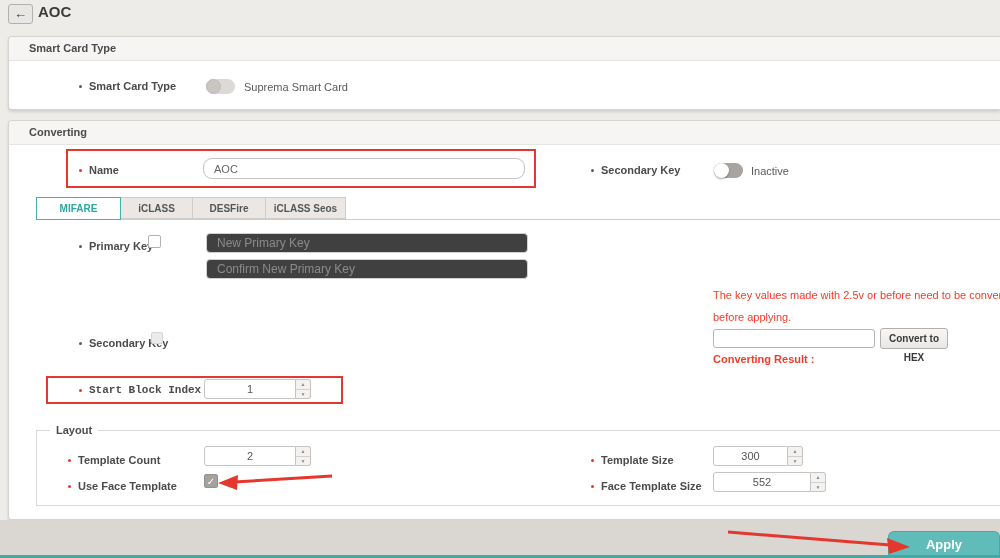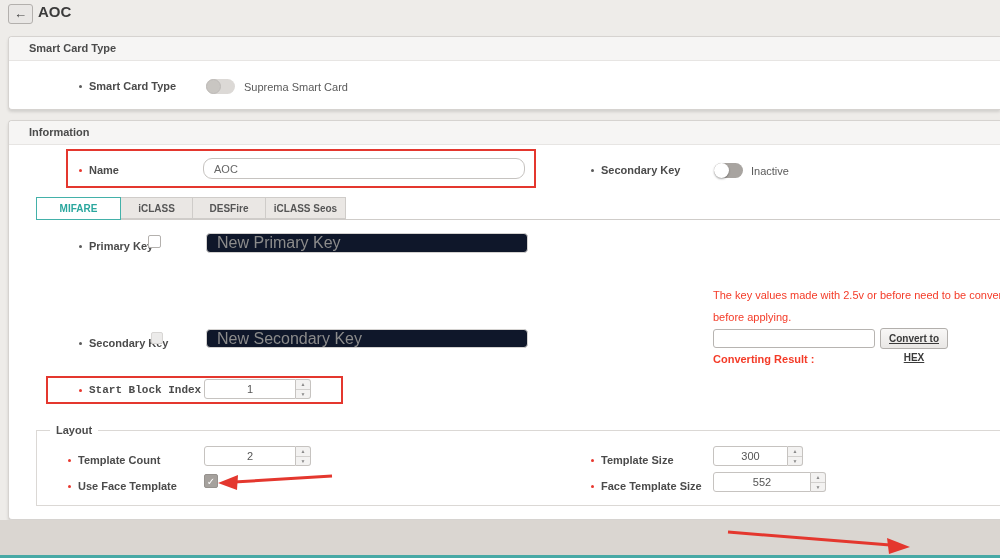--- a/index.html
+++ b/index.html
@@ -30,21 +30,21 @@
   .toggle { width:29px; height:15px; border-radius:8px; cursor:pointer; }
   .toggle .knob { position:absolute; left:0; top:0; width:15px; height:15px; border-radius:50%; }
   .toggle-light { background:#dcd9d6; }
   .toggle-light .knob { background:#c9c6c2; border:1px solid #bebbb8; }
   .toggle-dark { background:#a8a4a0; }
   .toggle-dark .knob { background:#fff; box-shadow:0 1px 2px rgba(0,0,0,0.35); }
 
   
   .input { border:1px solid #c6c3c0; background:#fff; border-radius:9px; font-size:11px; color:#666;
            padding:0 10px; font-family:"Liberation Sans", sans-serif; }
-  .input-disabled { border:1px solid #d4d2d0; background:#0f172a; border-radius:4px; font-size:16px;
+  .input-disabled { border:1px solid #d4d2d0; background:#404040; border-radius:4px; font-size:12px;
                     color:#8b8b8b; padding:0 10px; font-family:"Liberation Sans", sans-serif; }
   .input-disabled::placeholder { color:#8b8b8b; opacity:1; }
   .input-plain { border:1px solid #b7b4b1; background:#fff; border-radius:3px; font-size:11px; color:#555;
                  padding:0 6px; font-family:"Liberation Sans", sans-serif; }
 
   
   .chk { width:13px; height:13px; border-radius:2px; cursor:pointer; }
   .chk-empty { background:#fff; border:1px solid #b4b1ae; }
   .chk-dim { background:#ecebea; border:1px solid #d8d6d4; }
   .chk-checked { width:14px; height:14px; background:#a5a19d; border:1px solid #96928e;
@@ -102,21 +102,21 @@
     <div class="card-head">Smart Card Type</div>
     <div class="abs dot dot-dark" style="left:70px; top:48px;"></div>
     <div class="abs lbl" style="left:80px; top:43px;">Smart Card Type</div>
     <div class="abs toggle toggle-light" style="left:197px; top:42px;">
       <span class="knob"></span>
     </div>
     <div class="abs txt" style="left:235px; top:44px;">Suprema Smart Card</div>
   </div>
 
   <div class="abs card" style="left:8px; top:120px; width:992px; height:400px;">
-    <div class="card-head">Information</div>
+    <div class="card-head">Converting</div>
 
     <div class="abs dot dot-red" style="left:70px; top:48px;"></div>
     <div class="abs lbl" style="left:80px; top:43px;">Name</div>
     <input class="abs input" style="left: 194px; top: 37px; width: 322px; height: 21px;" value="AOC">
 
     <div class="abs dot dot-dark" style="left:582px; top:48px;"></div>
     <div class="abs lbl" style="left:592px; top:43px;">Secondary Key</div>
     <div class="abs toggle toggle-dark" style="left:705px; top:42px;">
       <span class="knob"></span>
     </div>
@@ -127,31 +127,31 @@
       <div class="tab tab-active" style="width:85px;">MIFARE</div>
       <div class="tab" style="width:72px;">iCLASS</div>
       <div class="tab" style="width:73px;">DESFire</div>
       <div class="tab" style="width:80px;">iCLASS Seos</div>
     </div>
 
     <div class="abs dot dot-dark" style="left:70px; top:124px;"></div>
     <div class="abs lbl" style="left:80px; top:119px;">Primary Key</div>
     <div class="abs chk chk-empty" style="left:139px; top:114px;"></div>
     <input class="abs input-disabled" style="left: 197px; top: 112px; width: 322px; height: 20px;" disabled="" placeholder="New Primary Key">
+    <input class="abs input-disabled" style="left: 197px; top: 138px; width: 322px; height: 20px;" disabled="" placeholder="Confirm New Primary Key">
 
     <div class="abs note" style="left:704px; top:168px;">The key values made with 2.5v or before need to be converted to HEX through t</div>
     <div class="abs note" style="left:704px; top:190px;">before applying.</div>
 
     <div class="abs dot dot-dark" style="left:70px; top:221px;"></div>
     <div class="abs lbl" style="left:80px; top:216px;">Secondary Key</div>
     <div class="abs chk chk-dim" style="left:142px; top:211px; width:12px; height:12px;"></div>
-    <input class="abs input-disabled" style="left: 197px; top: 208px; width: 322px; height: 19px;" disabled="" placeholder="New Secondary Key">
 
     <input class="abs input-plain" style="left: 704px; top: 208px; width: 162px; height: 19px;" value="">
-    <div class="abs hex-btn" style="left:871px; top:207px; width:68px;text-decoration:underline;">Convert to HEX</div>
+    <div class="abs hex-btn" style="left:871px; top:207px; width:68px;">Convert to HEX</div>
     <div class="abs note-bold" style="left:704px; top:232px;">Converting Result :</div>
 
     <div class="abs dot dot-red" style="left:70px; top:268px;"></div>
     <div class="abs lbl" style="left:80px; top:263px;font-family:Liberation Mono, monospace;">Start Block Index</div>
     <div class="abs spinner" style="left:195px; top:258px;">
       <div class="spin-val" style="width:92px;">1</div>
       <div class="spin-btns">
         <div class="spin-b up">▲</div>
         <div class="spin-b">▼</div>
       </div>
@@ -194,20 +194,21 @@
         <div class="spin-b up">▲</div>
         <div class="spin-b">▼</div>
       </div>
     </div>
 
     <div class="abs anno-box" style="left:57px; top:28px; width:470px; height:39px;"></div>
     <div class="abs anno-box" style="left:37px; top:255px; width:297px; height:28px;"></div>
   </div>
 
   <div class="abs footer"></div>
+  <div class="abs apply-btn">Apply</div>
   <div class="abs bottom-strip"></div>
 
   <svg id="anno-arrows" class="abs" style="left:0; top:0;" width="1000" height="558">
     <g>
       <line x1="332" y1="476" x2="234" y2="482" stroke="#e4372e" stroke-width="3"></line>
       <polygon points="218,483 238,475 237,490" fill="#e4372e"></polygon>
     </g>
     <g>
       <line x1="728" y1="532" x2="890" y2="545" stroke="#e4372e" stroke-width="3"></line>
       <polygon points="910,547 887,538 889,554" fill="#e4372e"></polygon>

